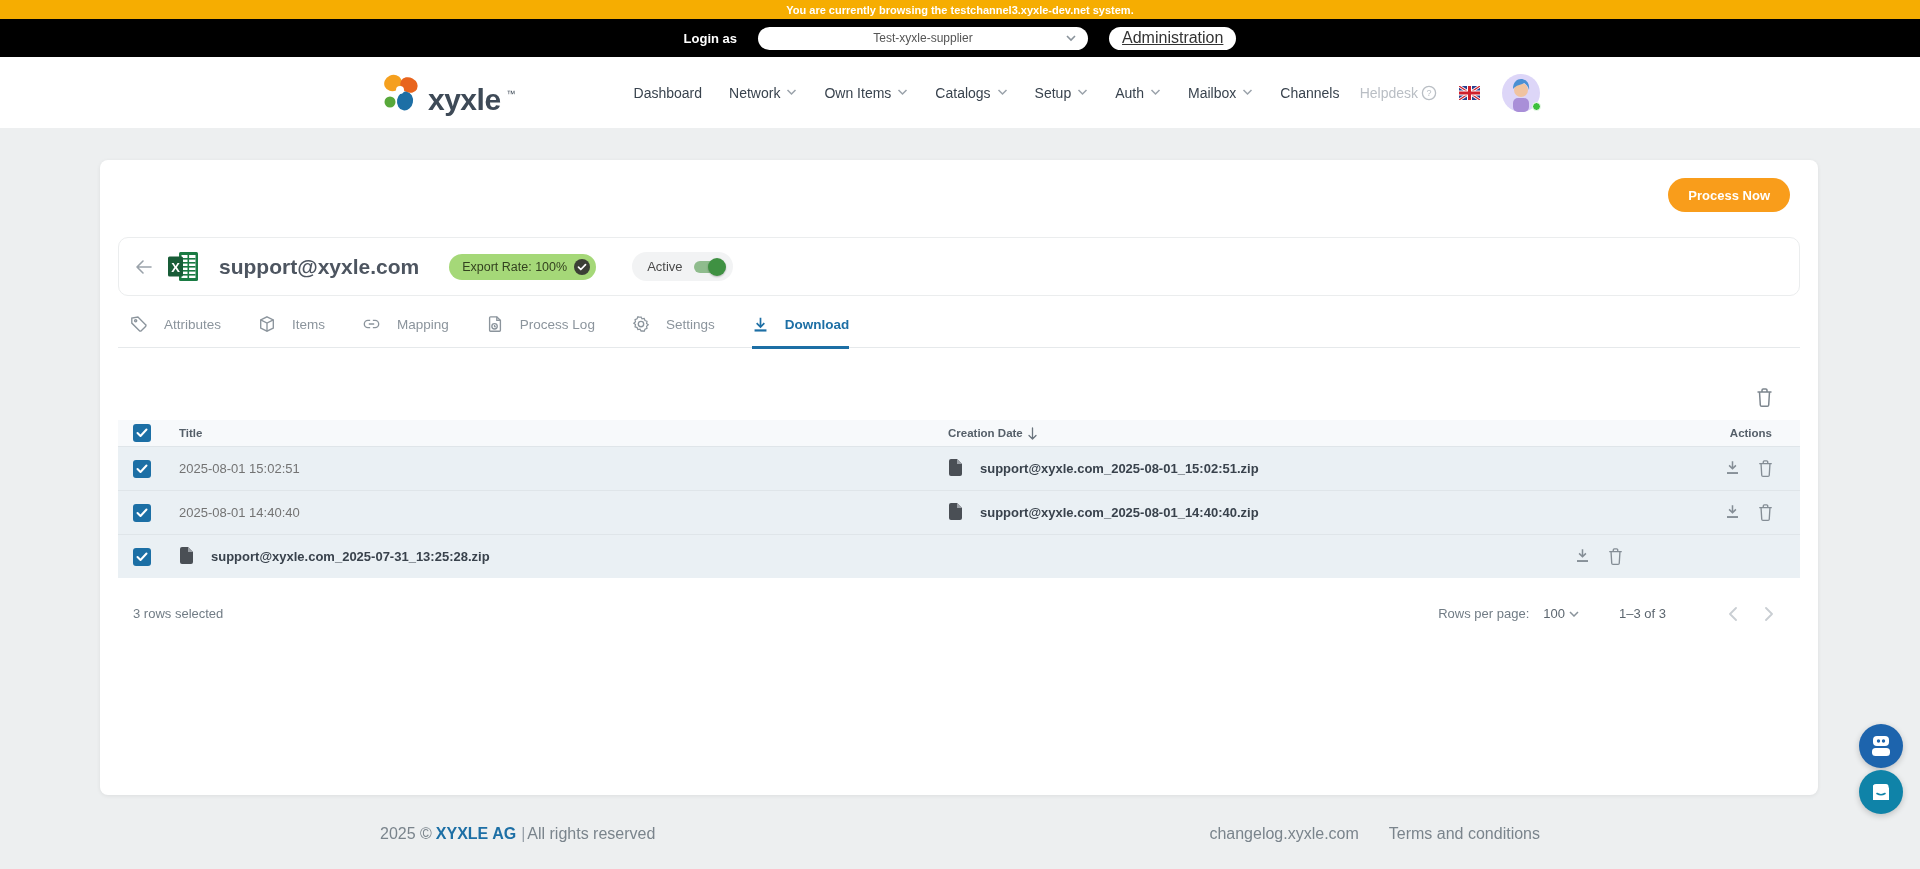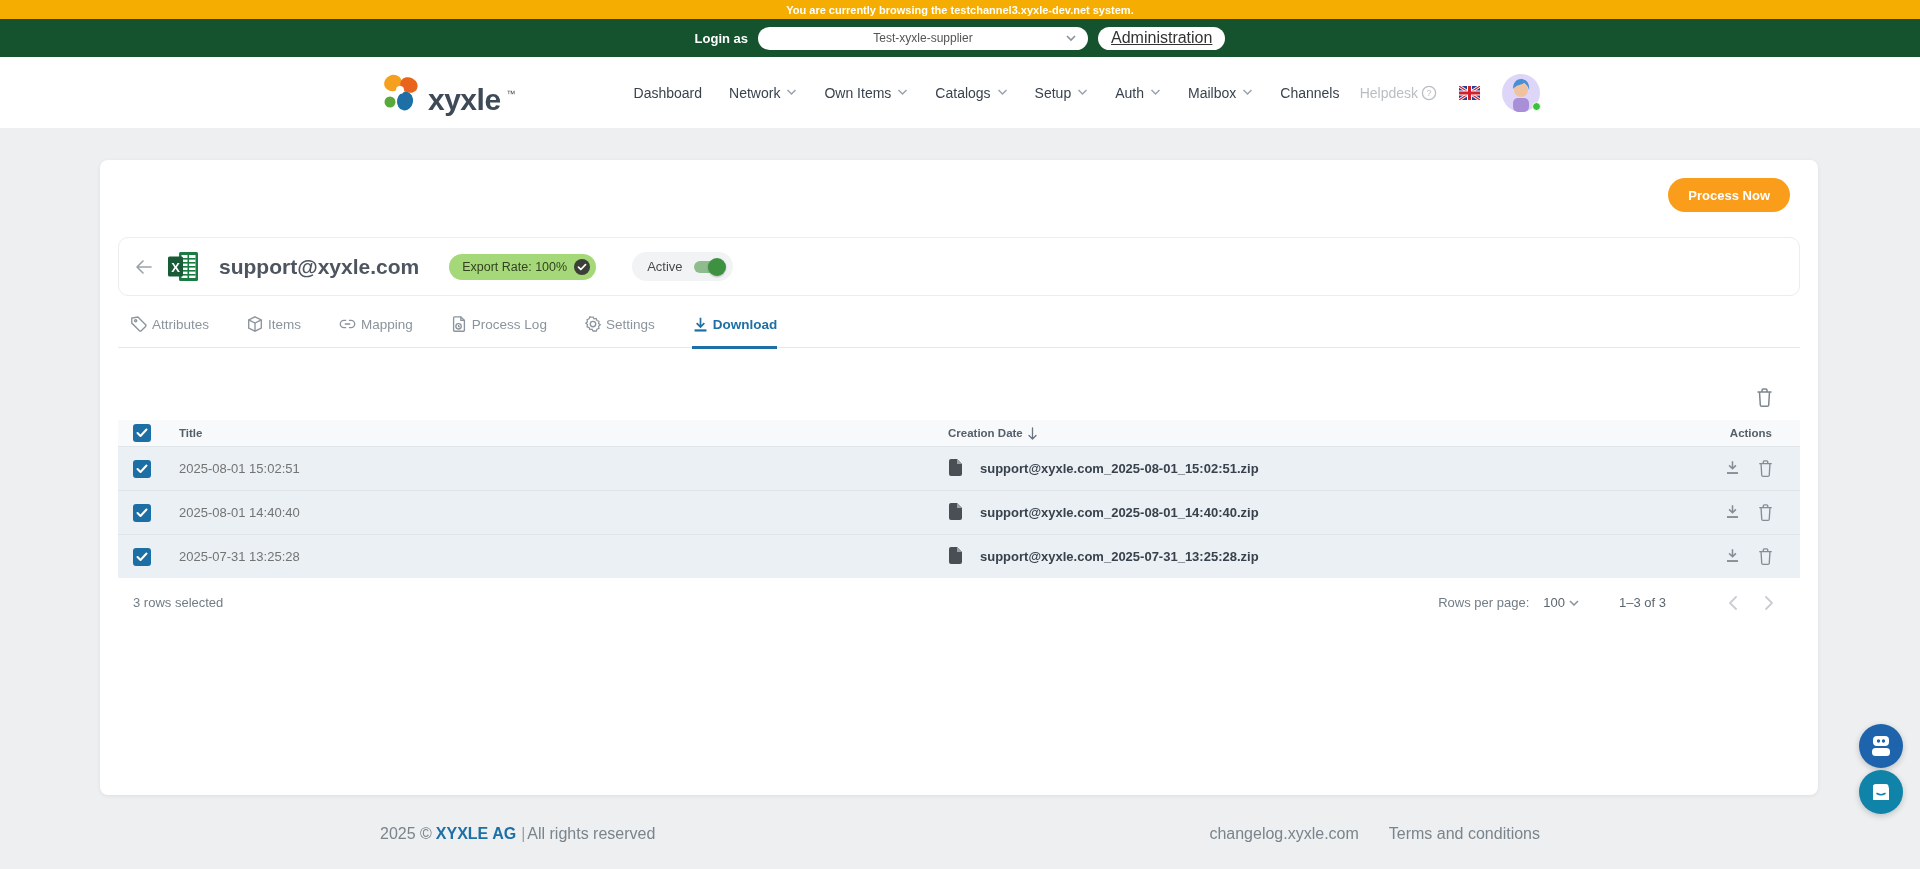--- a/index.html
+++ b/index.html
@@ -4,21 +4,21 @@
 <style>
   * { margin:0; padding:0; box-sizing:border-box; }
   html,body { width:1920px; height:869px; }
   body { font-family:"Liberation Sans", sans-serif; background:#edeff0; overflow:hidden; position:relative; }
 
   
   .env-banner { height:19px; background:#f6ad01; display:flex; align-items:center; justify-content:center; }
   .env-banner span { color:#fff; font-size:11px; font-weight:bold; }
 
   
-  .admin-bar { height:38px; background:#14532d; display:flex; align-items:center; justify-content:center; gap:10px; }
+  .admin-bar { height:38px; background:#000000; display:flex; align-items:center; justify-content:center; gap:21px; }
   .login-as { color:#fff; font-size:13px; font-weight:bold; }
   .supplier-select { width:330px; height:23px; background:#fff; border-radius:12px; display:flex; align-items:center; justify-content:center; position:relative; cursor:pointer; }
   .supplier-select .sel-val { font-size:12px; color:#555; }
   .supplier-select .caret { position:absolute; right:12px; top:8px; }
   .admin-pill { height:23px; background:#fff; border-radius:12px; padding:0 13px; display:flex; align-items:center; cursor:pointer; }
   .admin-pill span { font-size:16px; font-weight:normal; color:#333; text-decoration:underline; }
 
   
   .app-header { height:71px; background:#fff; }
   .header-inner { width:1160px; margin:0 auto; height:100%; display:flex; align-items:center; }
@@ -42,41 +42,41 @@
   .export-badge { margin-left:16px; height:26px; background:#a5d878; border-radius:13px; display:flex; align-items:center; gap:7px; padding:0 6px 0 13px; }
   .export-badge span { font-size:12.5px; color:#33411f;text-align:center; }
   .active-pill { margin-left:22px; height:29px; background:#f2f3f4; border-radius:15px; display:flex; align-items:center; gap:9px; padding:0 7px 0 15px; cursor:pointer; }
   .active-pill .al { font-size:13px; color:#4a4a4a; }
   .toggle { position:relative; width:34px; height:20px; }
   .toggle .track { position:absolute; left:2px; top:4px; width:30px; height:12px; border-radius:6px; background:#8fbc8d; }
   .toggle .knob { position:absolute; right:0; top:1px; width:18px; height:18px; border-radius:50%; background:#3f9142; box-shadow:0 1px 2px rgba(0,0,0,.25); }
 
   
   .tabs { position:absolute; top:155px; left:18px; width:1682px; display:flex; gap:37px; border-bottom:1px solid #e6e9eb; padding-left:12px; }
-  .tab { display:flex; align-items:center; gap:4px; font-size:13.5px; color:#8b949c; padding-bottom:13px; cursor:pointer; border-bottom:3px solid transparent; margin-bottom:-2px; }
+  .tab { display:flex; align-items:center; gap:16px; font-size:13.5px; color:#8b949c; padding-bottom:13px; cursor:pointer; border-bottom:3px solid transparent; margin-bottom:-2px; }
   .tab svg { stroke:#8b949c; }
   .tab.active { color:#1d6fa5; font-weight:bold; border-bottom-color:#1d6fa5; }
   .tab.active svg { stroke:#1d6fa5; }
 
   
   .content { position:absolute; top:212px; left:18px; width:1682px; }
   .bulk-row { display:flex; justify-content:flex-end; padding:15px 26px 12px 0; }
   .icon-btn { background:none; border:none; cursor:pointer; display:flex; padding:0; }
   .grid-row { display:grid; grid-template-columns:46px 769px 1fr 150px; align-items:center; padding-left:15px; }
   .thead { height:26px; background:#f7f9fb; }
   .thead .th { font-size:11.5px; font-weight:bold; color:#555f69; display:flex; align-items:center; gap:4px; }
   .th-actions { justify-content:flex-end; padding-right:28px; }
   .trow { height:44px; background:#eaf0f4; border-top:1px solid #dfe5e9; }
   .trow:first-of-type { border-top:none; }
   .cell-date { font-size:13px; color:#737373; }
   .cell-title { display:flex; align-items:center; gap:17px; font-size:13px; font-weight:bold; color:#39424c; }
   .cell-actions { display:flex; justify-content:flex-end; gap:16px; padding-right:26px; }
   .checkbox { width:18px; height:18px; background:#1c6fa5; border-radius:3px; display:flex; align-items:center; justify-content:center; cursor:pointer; }
 
-  .table-footer { display:flex; align-items:center; margin-top:17px; padding-left:15px; }
+  .table-footer { display:flex; align-items:center; margin-top:28px; padding-left:15px; }
   .sel-summary { font-size:13px; color:#717c85; }
   .pager { margin-left:auto; display:flex; align-items:center; font-size:13px; color:#717c85; padding-right:26px; }
   .rpp-label { margin-right:14px; }
   .rpp-select { display:flex; align-items:center; gap:4px; cursor:pointer; color:#5c666f; }
   .range { margin:0 34px 0 40px; color:#5c666f; }
   .pg-btn { background:none; border:none; cursor:default; display:flex; padding:0; margin-left:28px; }
 
   
   .page-footer { width:1160px; margin:30px auto 0; display:flex; align-items:center; font-size:16px; color:#7a848c; }
   .company-link { color:#1d6fa5; font-weight:bold; cursor:pointer; margin:0 3px 0 4px; }
@@ -380,21 +380,20 @@
     </div>
 
     <div class="grid-row trow">
       <div>
         <span class="checkbox">
           <svg width="12" height="10" viewBox="0 0 12 10">
               <path d="M1.5 5l3 3 6-6.5" fill="none" stroke="#fff" stroke-width="2" stroke-linecap="round" stroke-linejoin="round"></path>
             </svg>
         </span>
       </div>
-      <div class="cell-date">2025-07-31 13:25:28</div>
       <div class="cell-title">
         <svg width="15" height="19" viewBox="0 0 15 19">
             <path d="M1 2a2 2 0 012-2h6l5 5v10a2 2 0 01-2 2H3a2 2 0 01-2-2V2z" fill="#4a4f55"></path>
             <path d="M9 0l5 5H9V0z" fill="#9ba0a6"></path>
           </svg>
         <span>support@xyxle.com_2025-07-31_13:25:28.zip</span>
       </div>
       <div class="cell-actions">
         <button class="icon-btn">
           <svg width="17" height="17" viewBox="0 0 20 20" fill="none" stroke="#848d95" stroke-width="1.8">

